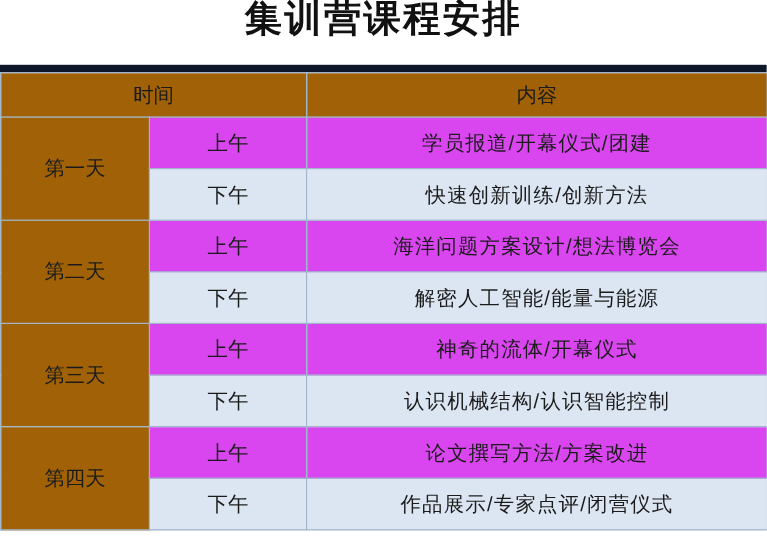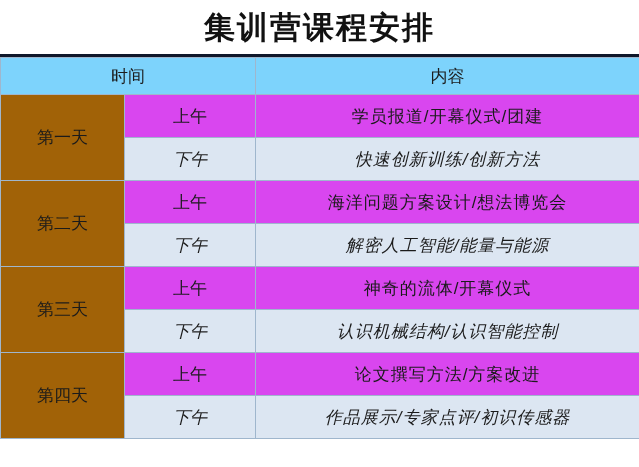--- a/index.html
+++ b/index.html
@@ -17,23 +17,23 @@
   }
   .sheet {
     width: 639px;
     height: 467px;
     position: relative;
     background: #ffffff;
   }
   .title-band {
     height: 54px;
     display: flex;
-    align-items: center;
+    align-items: flex-start;
     justify-content: center;
-    border-bottom: 3px solid #0f172a;
+    border-bottom: 6px solid #0f172a;
   }
   .title-text {
     font-size: 31px;
     font-weight: bold;
     letter-spacing: 2px;
     color: #111111;
     line-height: 1;
   }
   table.schedule {
     border-collapse: collapse;
@@ -48,28 +48,27 @@
     color: #1b1b1b;
     padding: 0;
   }
   .col-day { width: 124px; }
   .col-half { width: 131px; }
   .col-content { width: 384px; }
 
   tr.header-row td {
     height: 36px;
     font-size: 17px;
-    background: #7dd3fc;
+    background: #a16207;
   }
   tr.row td {
     height: 42px;
   }
   td.shaded {
     background: #dce6f2;
-    font-style: italic;
   }
   td.plain {
     background: #d946ef;
   }
   td.day {
     font-size: 17px;
     background: #a16207;
     margin-top: 48px;
   }
   td.half {
@@ -143,18 +142,18 @@
         <td class="content shaded">认识机械结构/认识智能控制</td>
       </tr>
 
       <tr class="row">
         <td class="day" rowspan="2">第四天</td>
         <td class="half plain">上午</td>
         <td class="content plain">论文撰写方法/方案改进</td>
       </tr>
       <tr class="row">
         <td class="half shaded">下午</td>
-        <td class="content shaded">作品展示/专家点评/初识传感器</td>
+        <td class="content shaded">作品展示/专家点评/闭营仪式</td>
       </tr>
     </tbody>
   </table>
 
 </div>
 
 </body></html>

